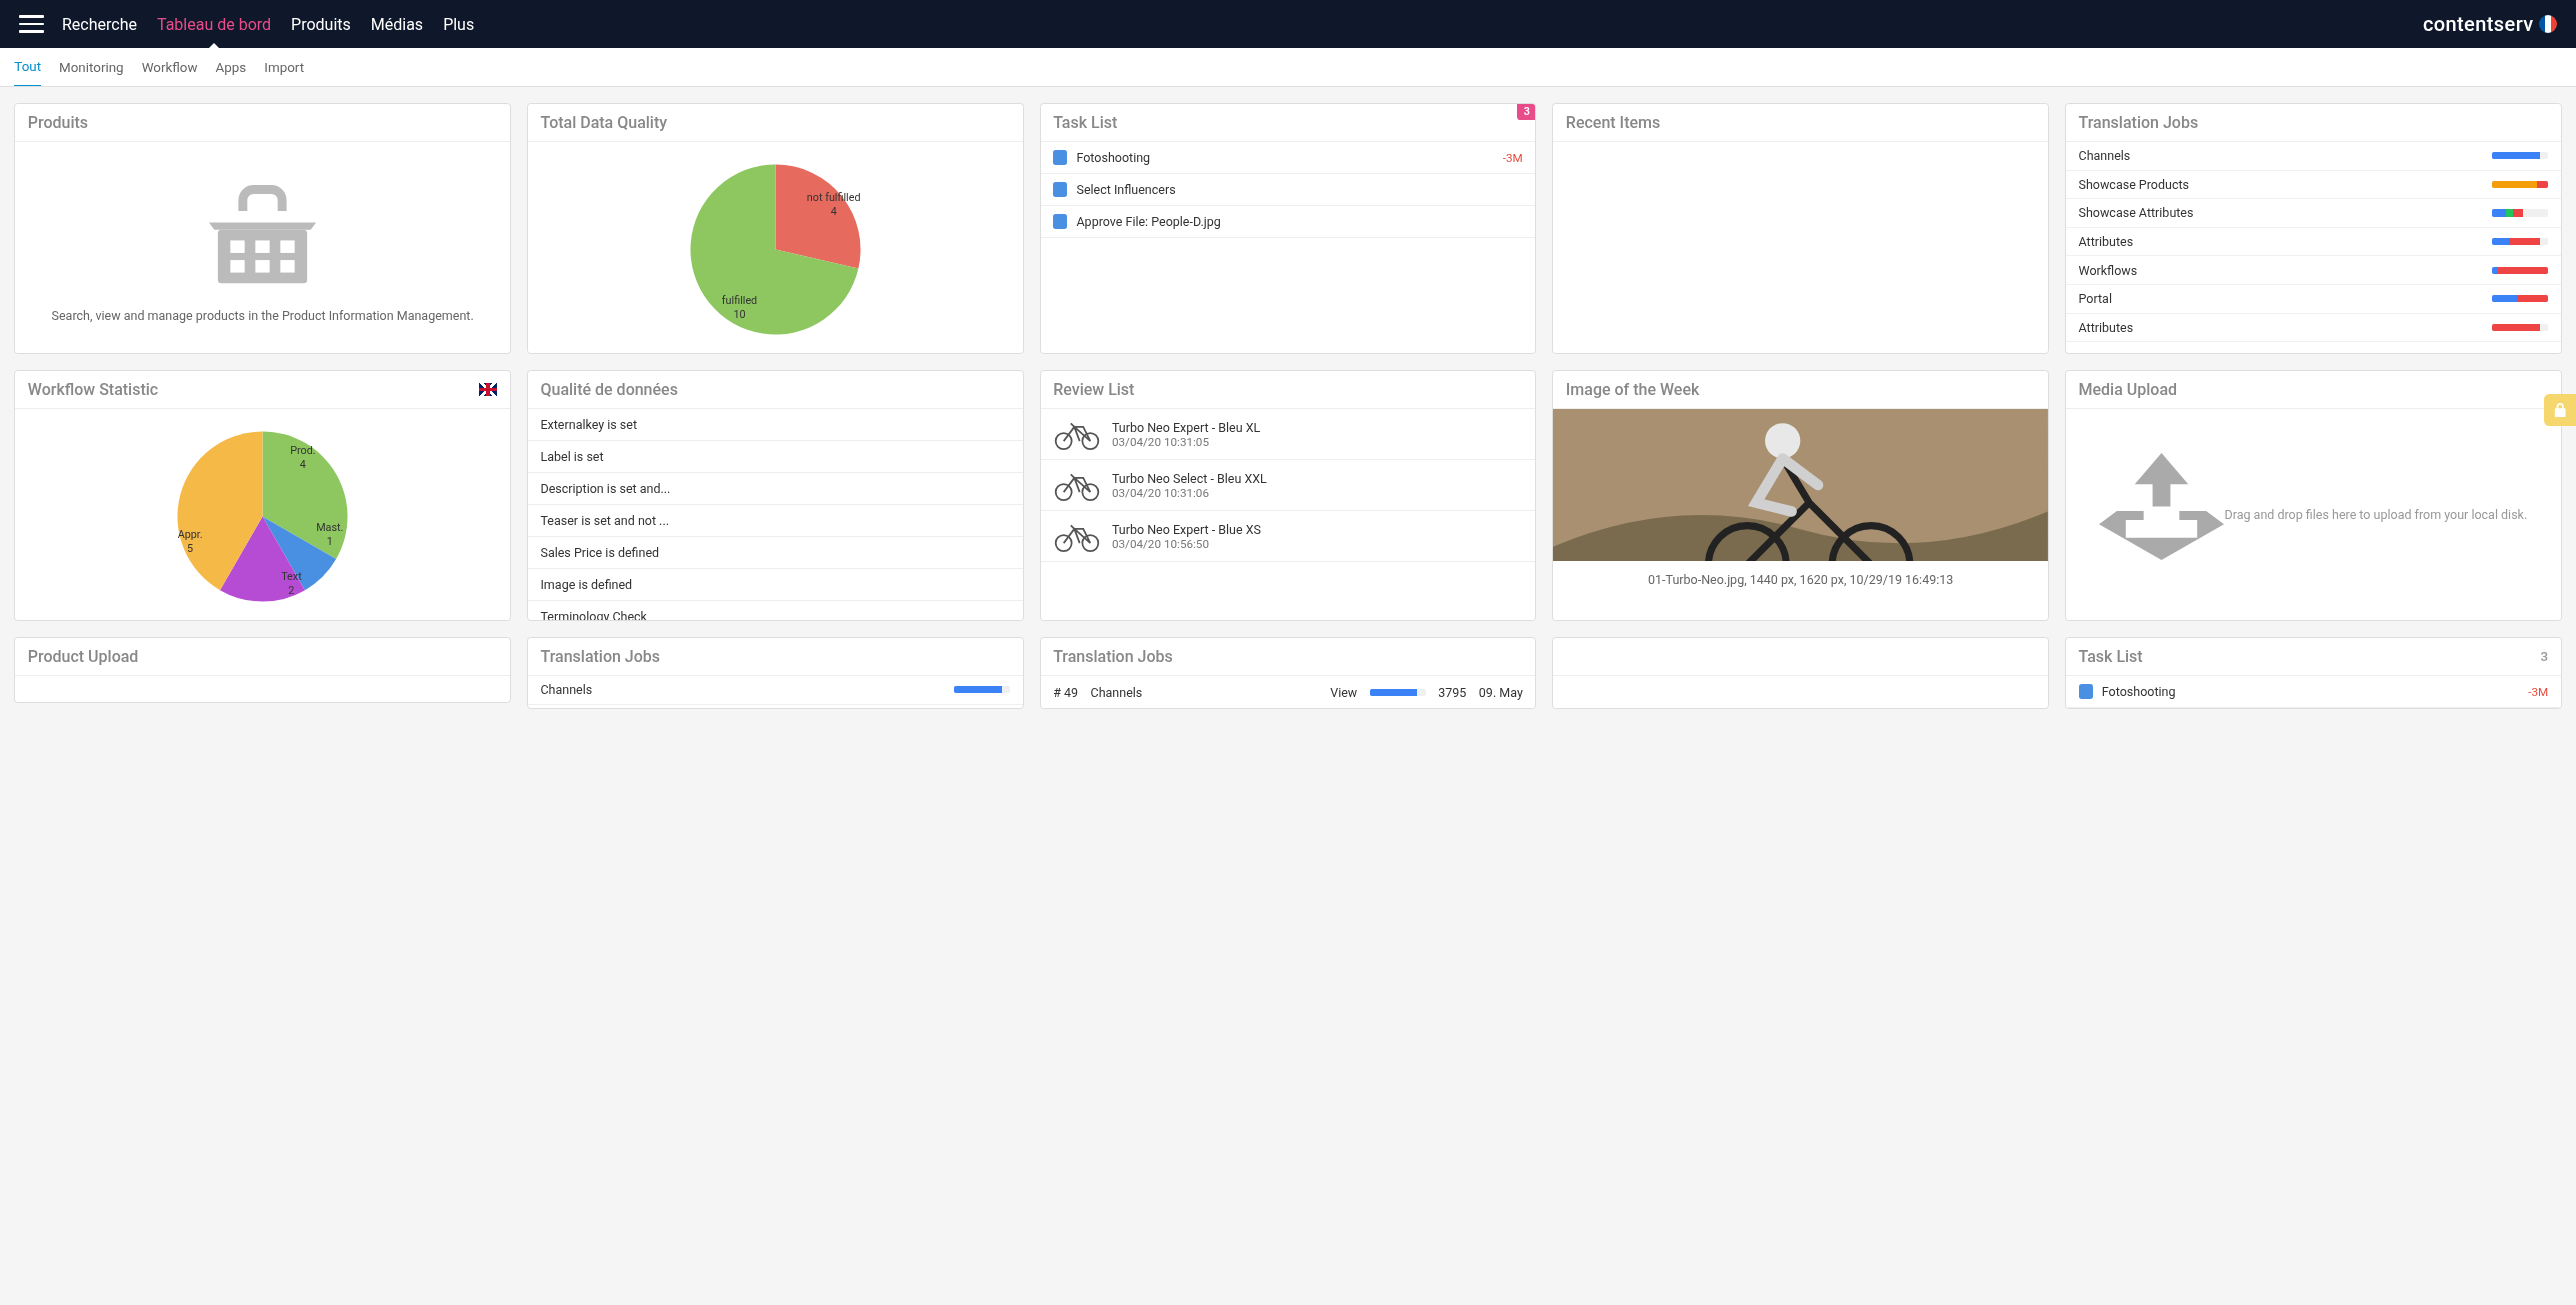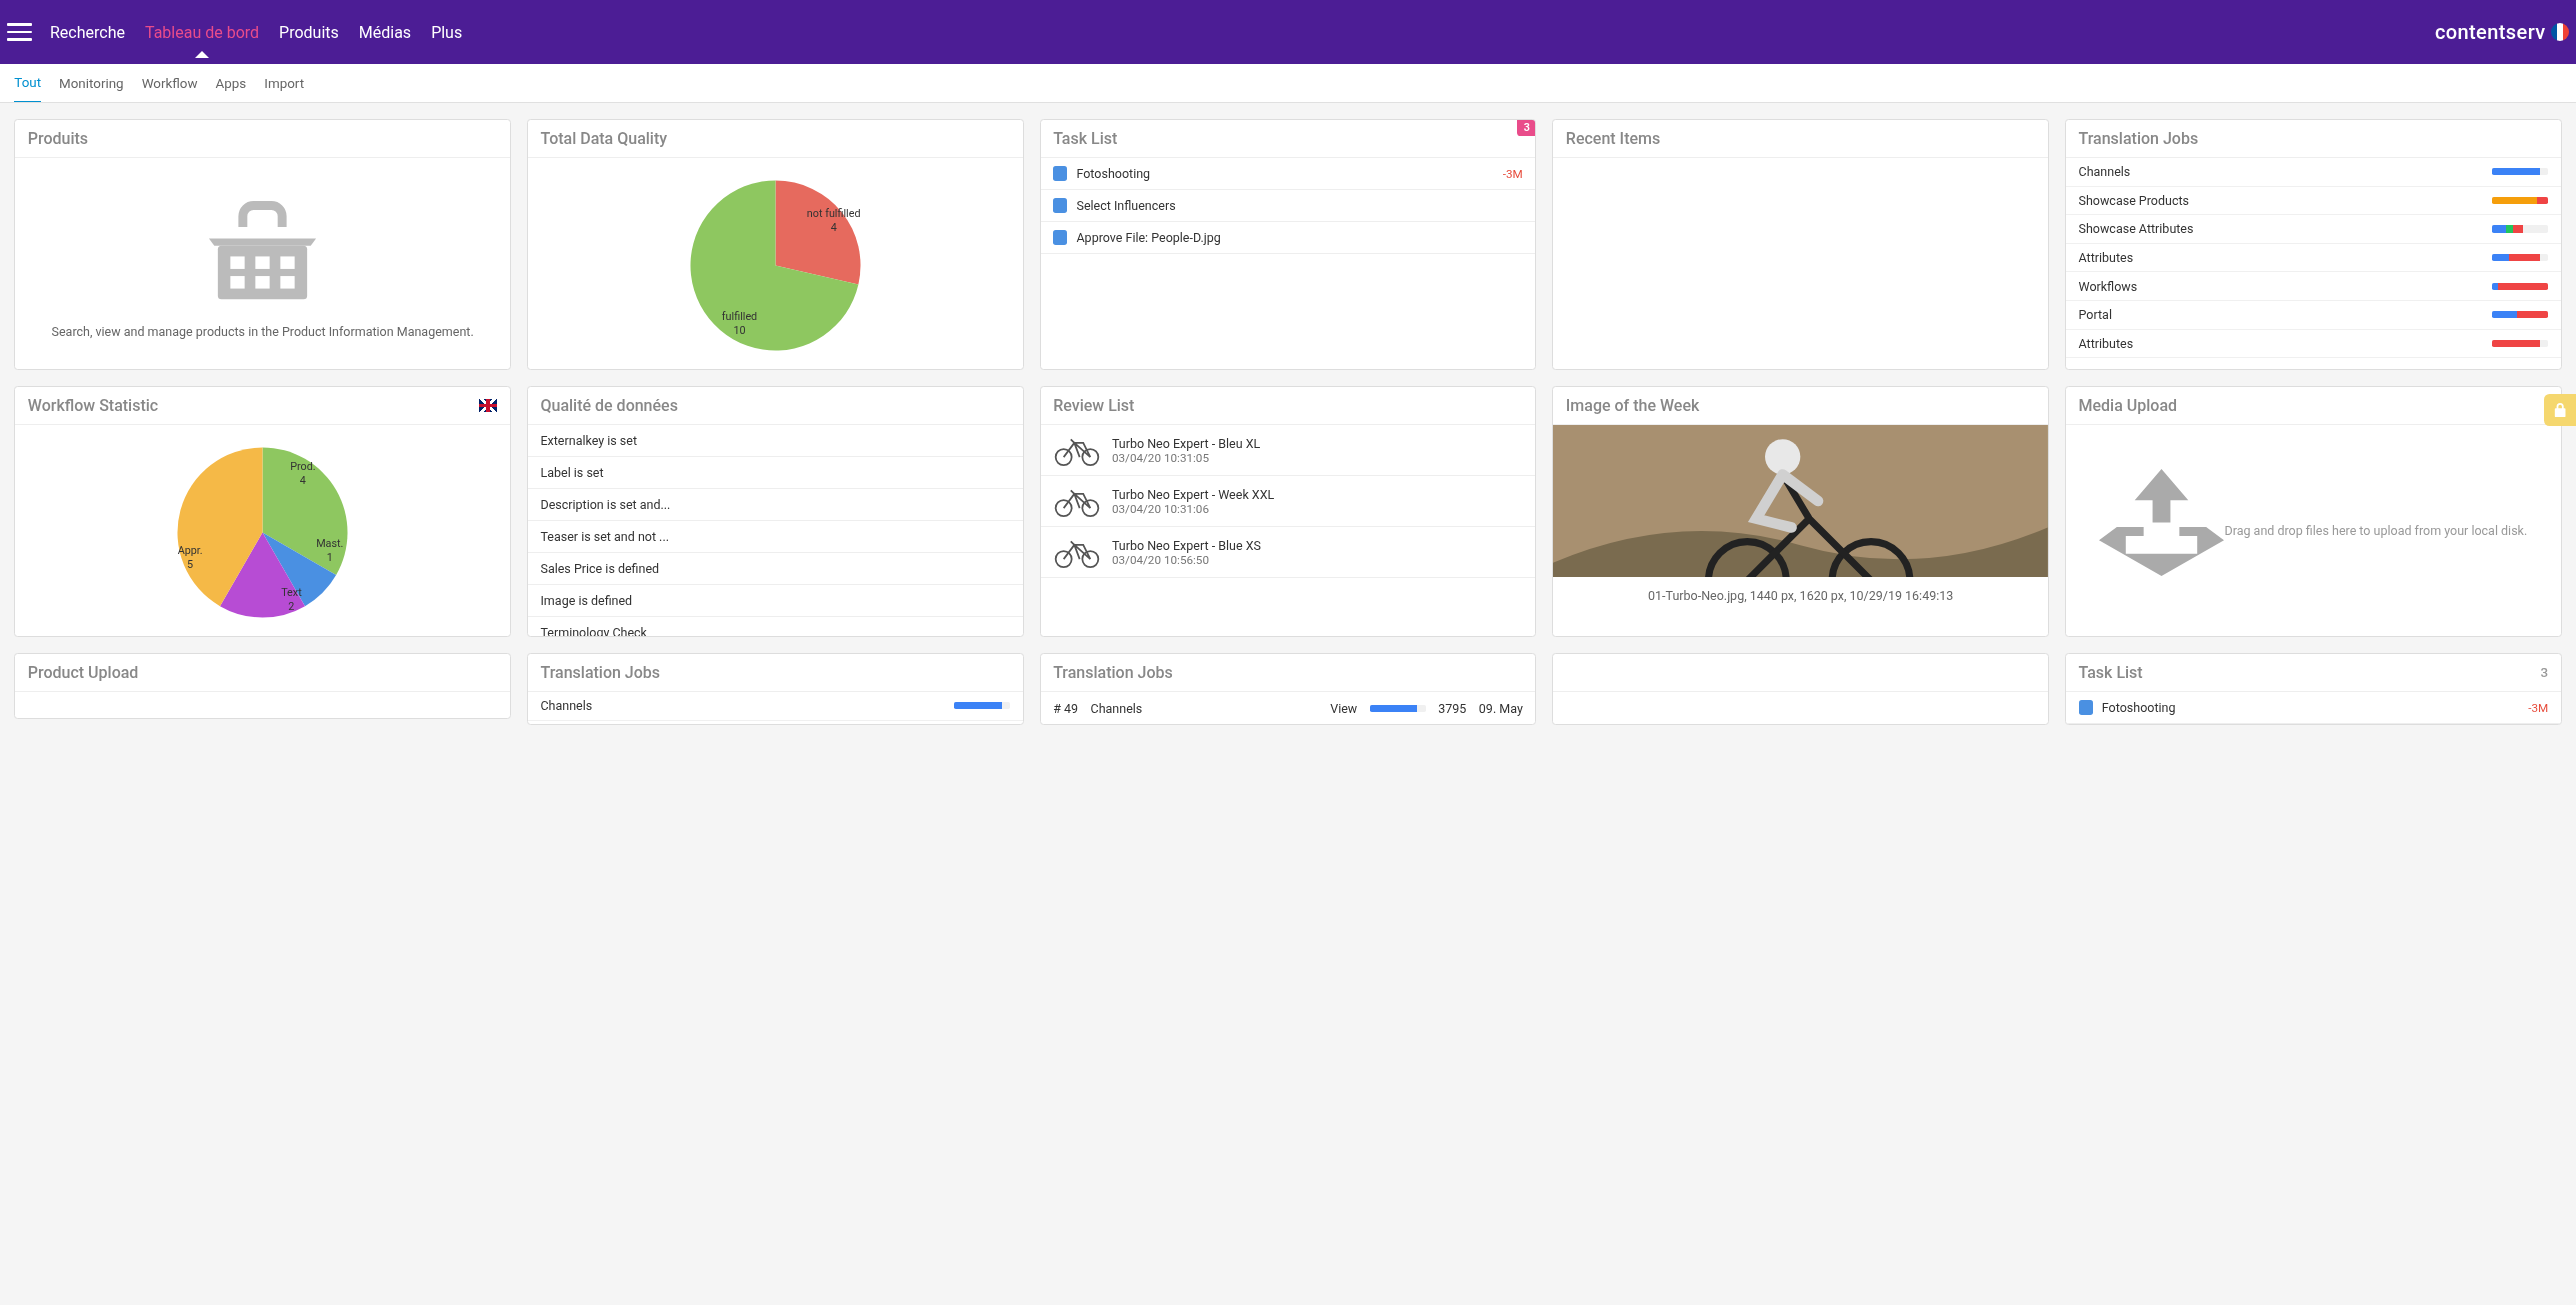--- a/index.html
+++ b/index.html
@@ -1,17 +1,17 @@
 <!DOCTYPE html>
 <html style="font-size:14.3px"><head>
 <meta charset="utf-8">
 <style>
 * { box-sizing: border-box; margin: 0; padding: 0; }
 body { font-family: -apple-system, BlinkMacSystemFont, "Segoe UI", Roboto, sans-serif; background: #f5f5f5; color: #333; font-size: 12.5px; }
-.top-header { background: #4c1d95; color: #fff; height: 64px; display: flex; align-items: center; padding: 0 7px; }
+.top-header { background: #0f172a; color: #fff; height: 48px; display: flex; align-items: center; padding: 0 19px; }
 .hamburger { width: 25px; height: 25px; margin-right: 18px; cursor: pointer; display: flex; flex-direction: column; justify-content: center; gap: 4.5px; }
 .hamburger span { height: 2.7px; background: #fff; border-radius: 0.9px; }
 .top-nav { display: flex; gap: 20px; font-size: 16px; }
 .top-nav-item { color: #fff; cursor: pointer; padding: 16px 0; position: relative; }
 .top-nav-item.active { color: #e94c8a; }
 .top-nav-item.active::after { content: ''; position: absolute; bottom: 0; left: 50%; transform: translateX(-50%); border: 7.2px solid transparent; border-bottom-color: #fff; }
 .brand { margin-left: auto; display: flex; align-items: center; gap: 5.4px; font-size: 20px; font-weight: 500; letter-spacing: 0.4px; }
 .brand-circle { width: 18px; height: 18px; border-radius: 50%; background: linear-gradient(90deg,#0055a4 33%,#fff 33%,#fff 66%,#ef4135 66%); }
 .sub-nav { background: #fff; border-bottom: 0.9px solid #e0e0e0; height: 39px; display: flex; align-items: center; padding: 0 14.3px; gap: 18px; font-size: 13.4px; }
 .sub-nav-item { color: #666; cursor: pointer; padding: 10.8px 0; }
@@ -250,21 +250,21 @@
         </div>
         <div class="review-row">
           <div class="bike-thumb">
             <svg width="48" height="32" viewBox="0 0 54 36">
               <circle cx="12" cy="26" r="9" fill="none" stroke="#555" stroke-width="2"></circle>
               <circle cx="42" cy="26" r="9" fill="none" stroke="#555" stroke-width="2"></circle>
               <path d="M12 26 L24 10 L42 26 M24 10 L20 6 M24 10 L34 10 L42 26 M30 26 L24 10" stroke="#555" stroke-width="2" fill="none"></path>
             </svg>
           </div>
   <div>
-            <div class="review-title">Turbo Neo Expert - Week XXL</div>
+            <div class="review-title">Turbo Neo Select - Bleu XXL</div>
   <div class="review-time">03/04/20 10:31:06</div>
           </div>
         </div>
         <div class="review-row">
           <div class="bike-thumb">
             <svg width="48" height="32" viewBox="0 0 54 36">
               <circle cx="12" cy="26" r="9" fill="none" stroke="#555" stroke-width="2"></circle>
               <circle cx="42" cy="26" r="9" fill="none" stroke="#555" stroke-width="2"></circle>
               <path d="M12 26 L24 10 L42 26 M24 10 L20 6 M24 10 L34 10 L42 26 M30 26 L24 10" stroke="#555" stroke-width="2" fill="none"></path>
             </svg>

